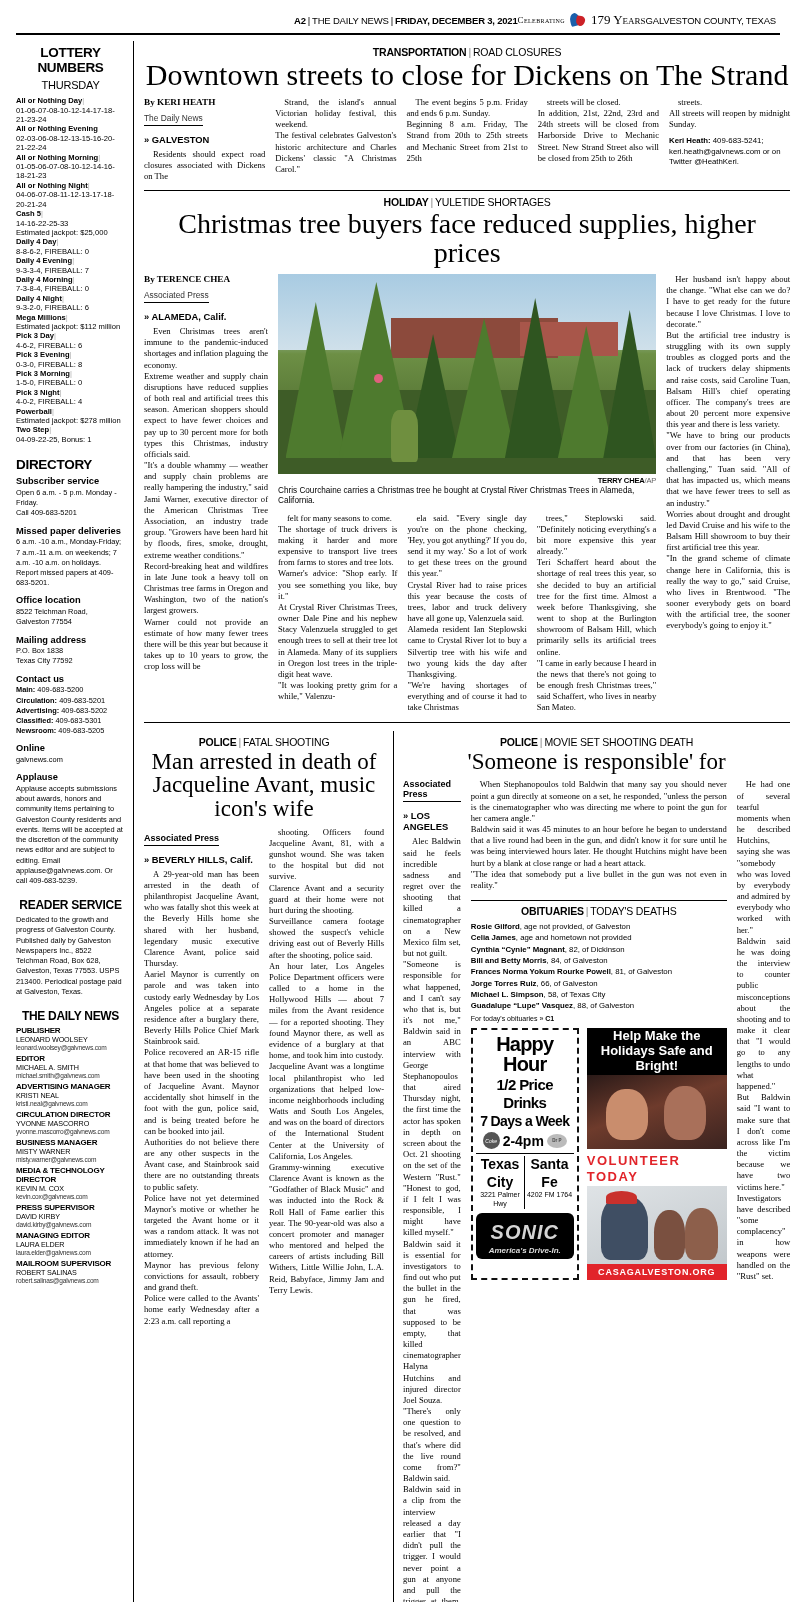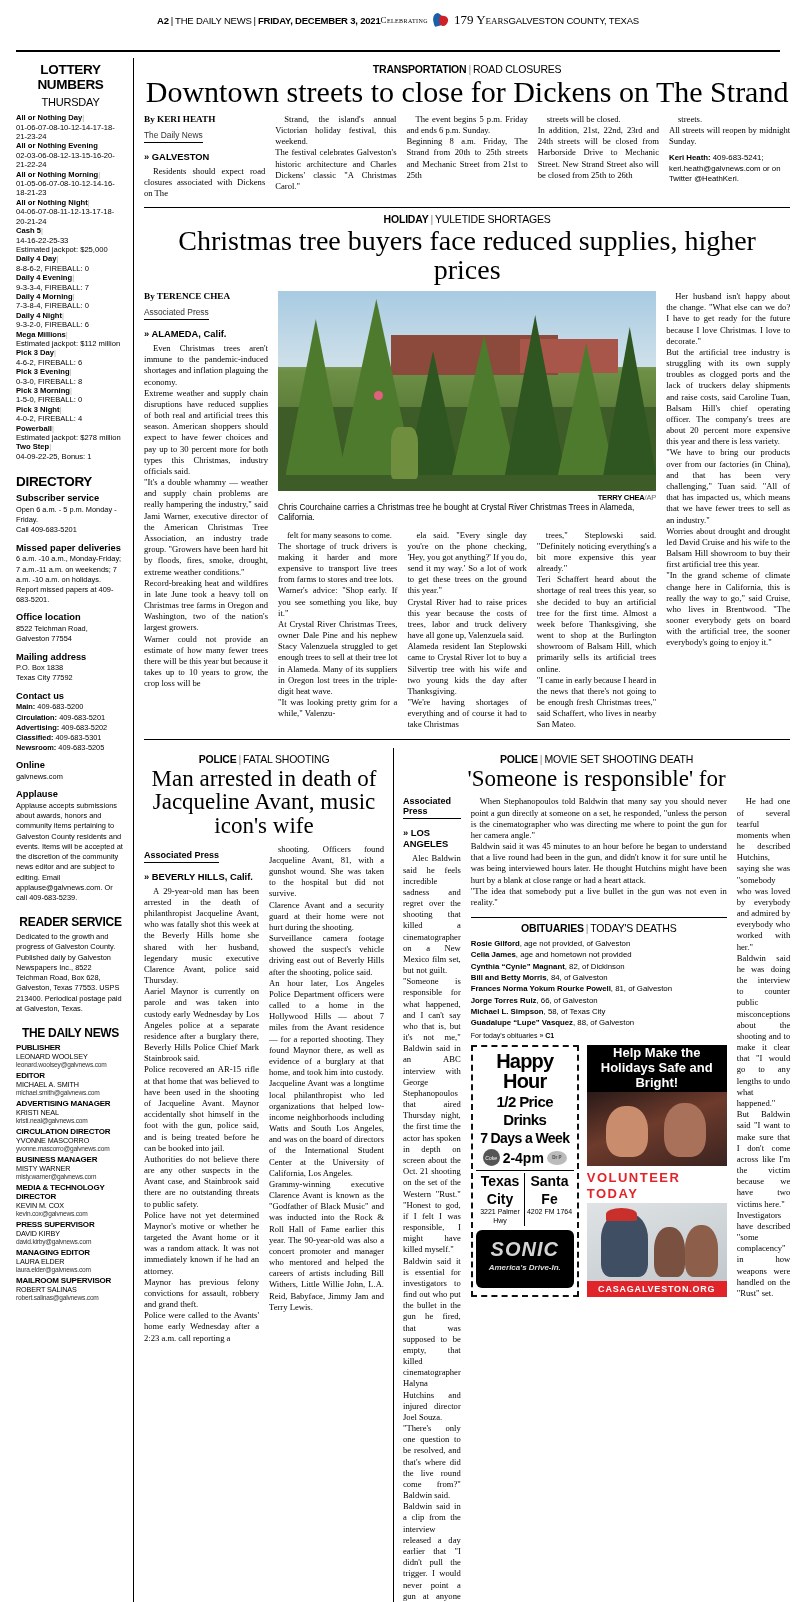--- a/index.html
+++ b/index.html
@@ -8,22 +8,22 @@
     width:796px; height:1602px;
     background:#ffffff;
     font-family:"Liberation Serif", serif;
     color:#000;
     overflow:hidden;
   }
   .page { width:796px; height:1602px; position:relative; padding:0 16px; }
 
   
   .masthead {
-    display:flex; align-items:center; justify-content:center;
-    padding:12px 4px 22px 4px;
+    display:flex; align-items:center; justify-content:flex-end;
+    padding:12px 4px 5px 4px;
     border-bottom:2px solid #000;
     font-family:"Liberation Sans", sans-serif;
   }
   .mh-left { font-size:9.5px; letter-spacing:-0.2px; }
   .mh-left .b { font-weight:bold; }
   .mh-left .sep { padding:0 2px; }
   .mh-center {
     display:flex; align-items:center; gap:5px;
     font-family:"Liberation Serif", serif;
   }
@@ -197,21 +197,21 @@
     font-size:4.5px; display:flex; align-items:center; justify-content:center; font-weight:bold;
   }
   .ad-hh .hrs { font-size:14px; font-weight:bold; }
   .ad-hh .locs {
     display:flex; border-top:1px solid #000; margin-top:4px; padding-top:2px;
   }
   .ad-hh .loc { flex:1; font-size:7px; line-height:1.25; }
   .ad-hh .loc:first-child { border-right:1px solid #000; }
   .ad-hh .loc b { font-size:14px; }
   .ad-sonic {
-    background:#000; margin-top:4px; padding:8px 0 16px 0; text-align:center;border-radius:6px;
+    background:#000; margin-top:4px; padding:8px 0 4px 0; text-align:center;border-radius:6px;
   }
   .ad-sonic .w {
     font-family:"Liberation Sans", sans-serif; font-size:20px; font-weight:bold;
     color:#d4d4d4; letter-spacing:1px; font-style:italic;
   }
   .ad-sonic .s {
     font-family:"Liberation Sans", sans-serif; font-size:8px; font-weight:bold;
     color:#ddd; font-style:italic; margin-top:2px;
   }
 

